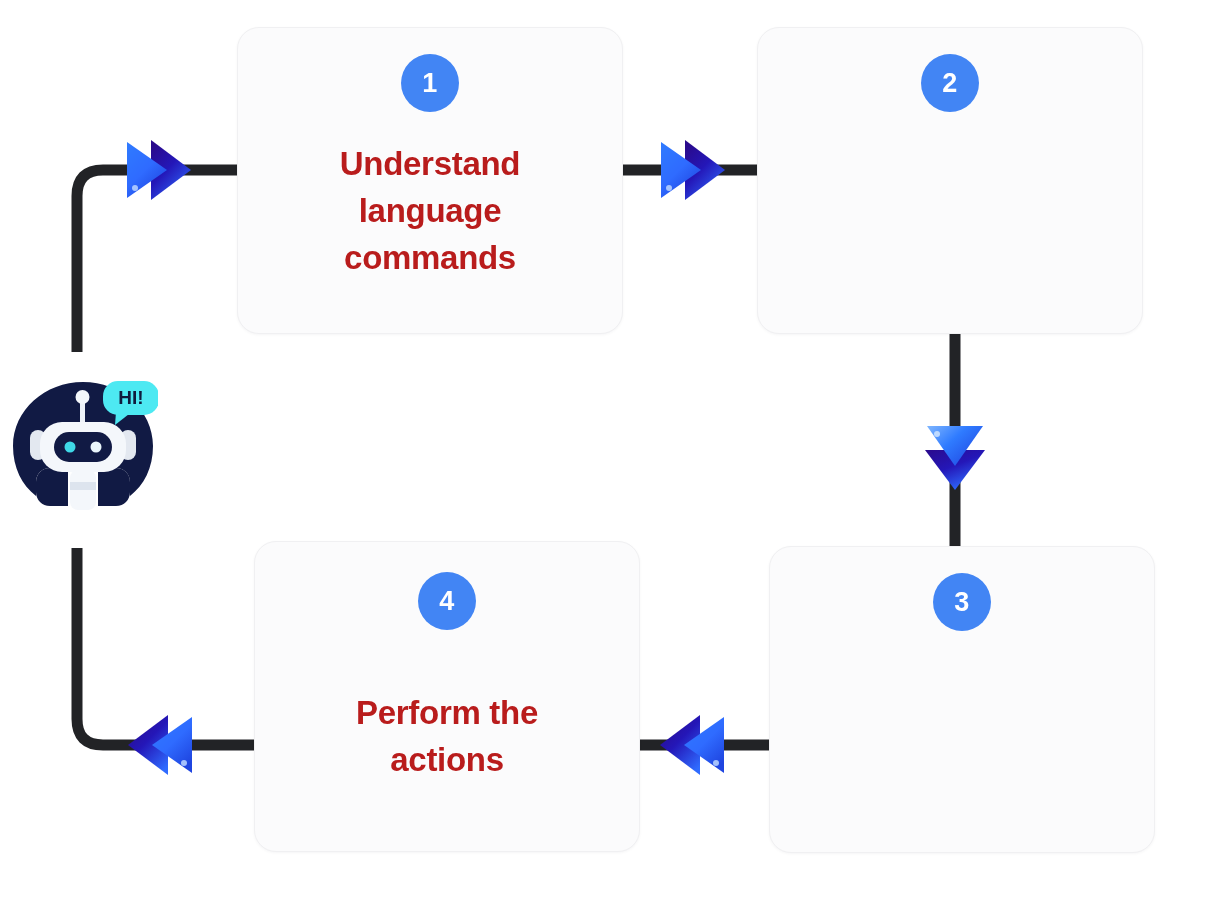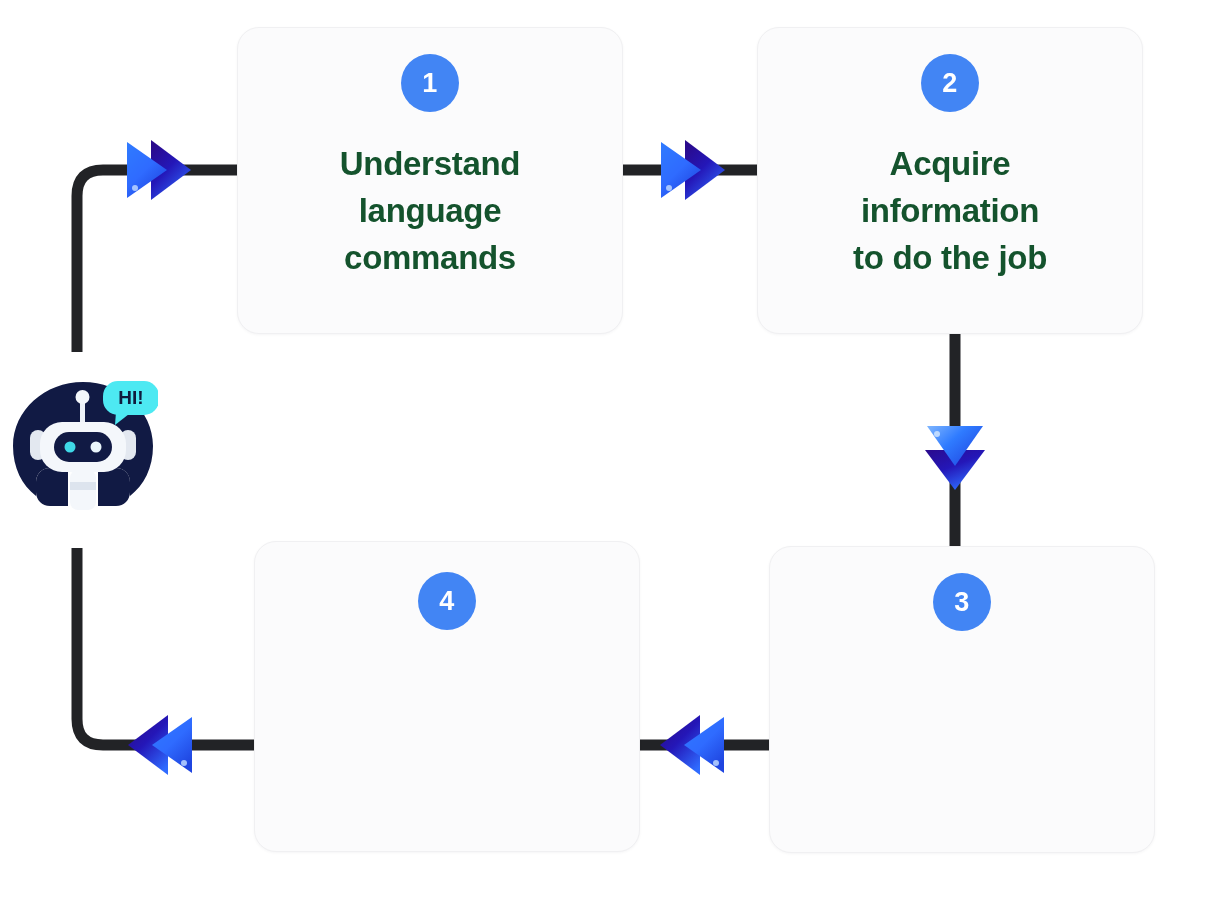--- a/index.html
+++ b/index.html
@@ -50,21 +50,21 @@
     font-weight: 700;
     display: flex;
     align-items: center;
     justify-content: center;
     line-height: 1;
     letter-spacing: 0.5px;
     flex: 0 0 auto;
   }
 
   .card-text {
-    color: #14532d;
+    color: #b91c1c;
     font-weight: 700;
     font-size: 33px;
     line-height: 1.42;
     text-align: center;
     letter-spacing: -0.3px;
     white-space: pre-line;
     padding: 0 12px;
   }
 
   
@@ -209,26 +209,25 @@
 
   <div class="card" id="card-1">
     <div class="badge">1</div>
     <div class="card-text">Understand
 language
 commands</div>
   </div>
 
   <div class="card" id="card-2">
     <div class="badge">2</div>
-    <div class="card-text">Acquire
-information
-to do the job</div>
   </div>
 
   <div class="card" id="card-3">
     <div class="badge">3</div>
   </div>
 
   <div class="card" id="card-4">
     <div class="badge">4</div>
+    <div class="card-text">Perform the
+actions</div>
   </div>
 
 </div>
 
 </body></html>

